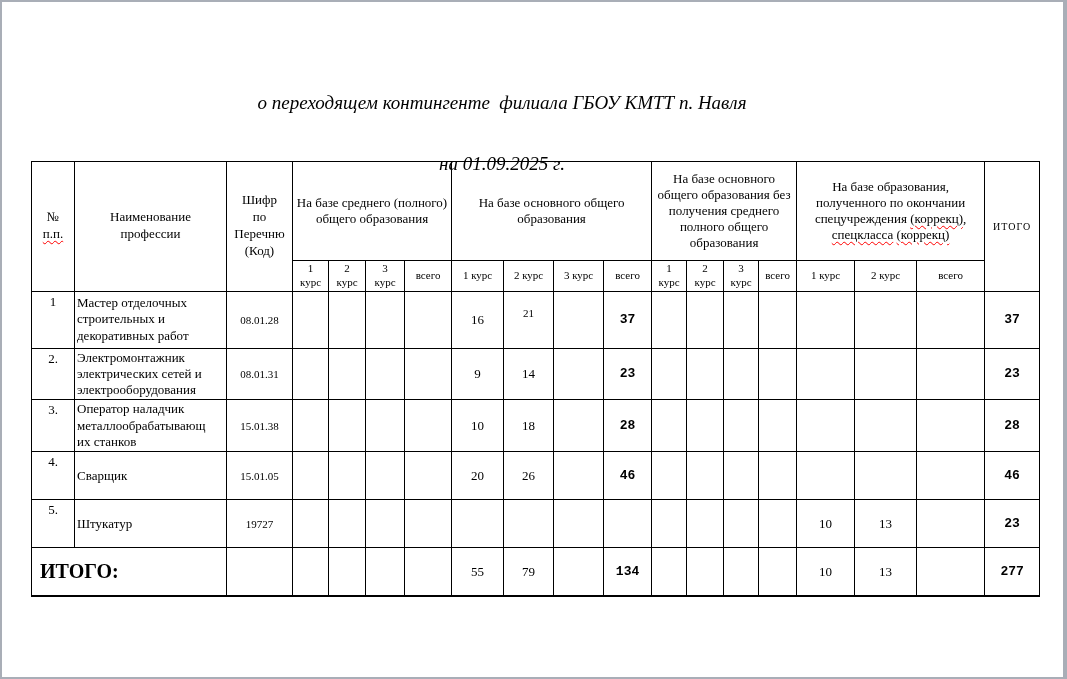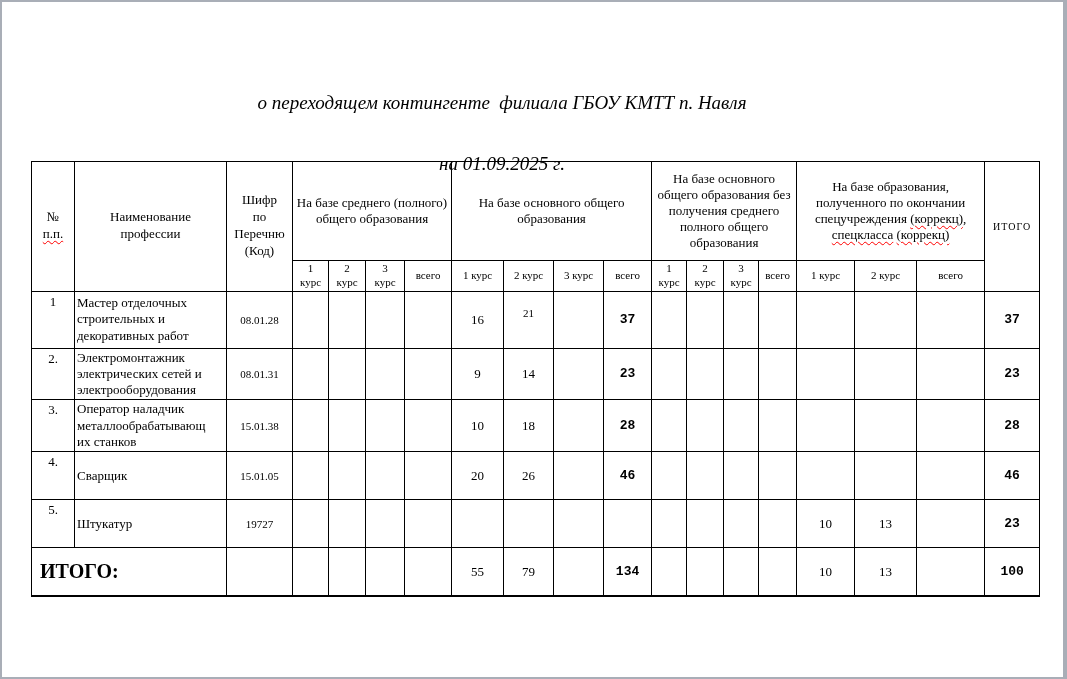--- a/index.html
+++ b/index.html
@@ -258,17 +258,17 @@
           <td class="val">79</td>
           <td class="val"></td>
           <td class="val b">134</td>
           <td class="val"></td>
           <td class="val"></td>
           <td class="val"></td>
           <td class="val b"></td>
           <td class="val">10</td>
           <td class="val">13</td>
           <td class="val b"></td>
-          <td class="val b">100</td>
+          <td class="val b">277</td>
         </tr>
       </tbody>
     </table>
 </div>
 
 </body></html>

